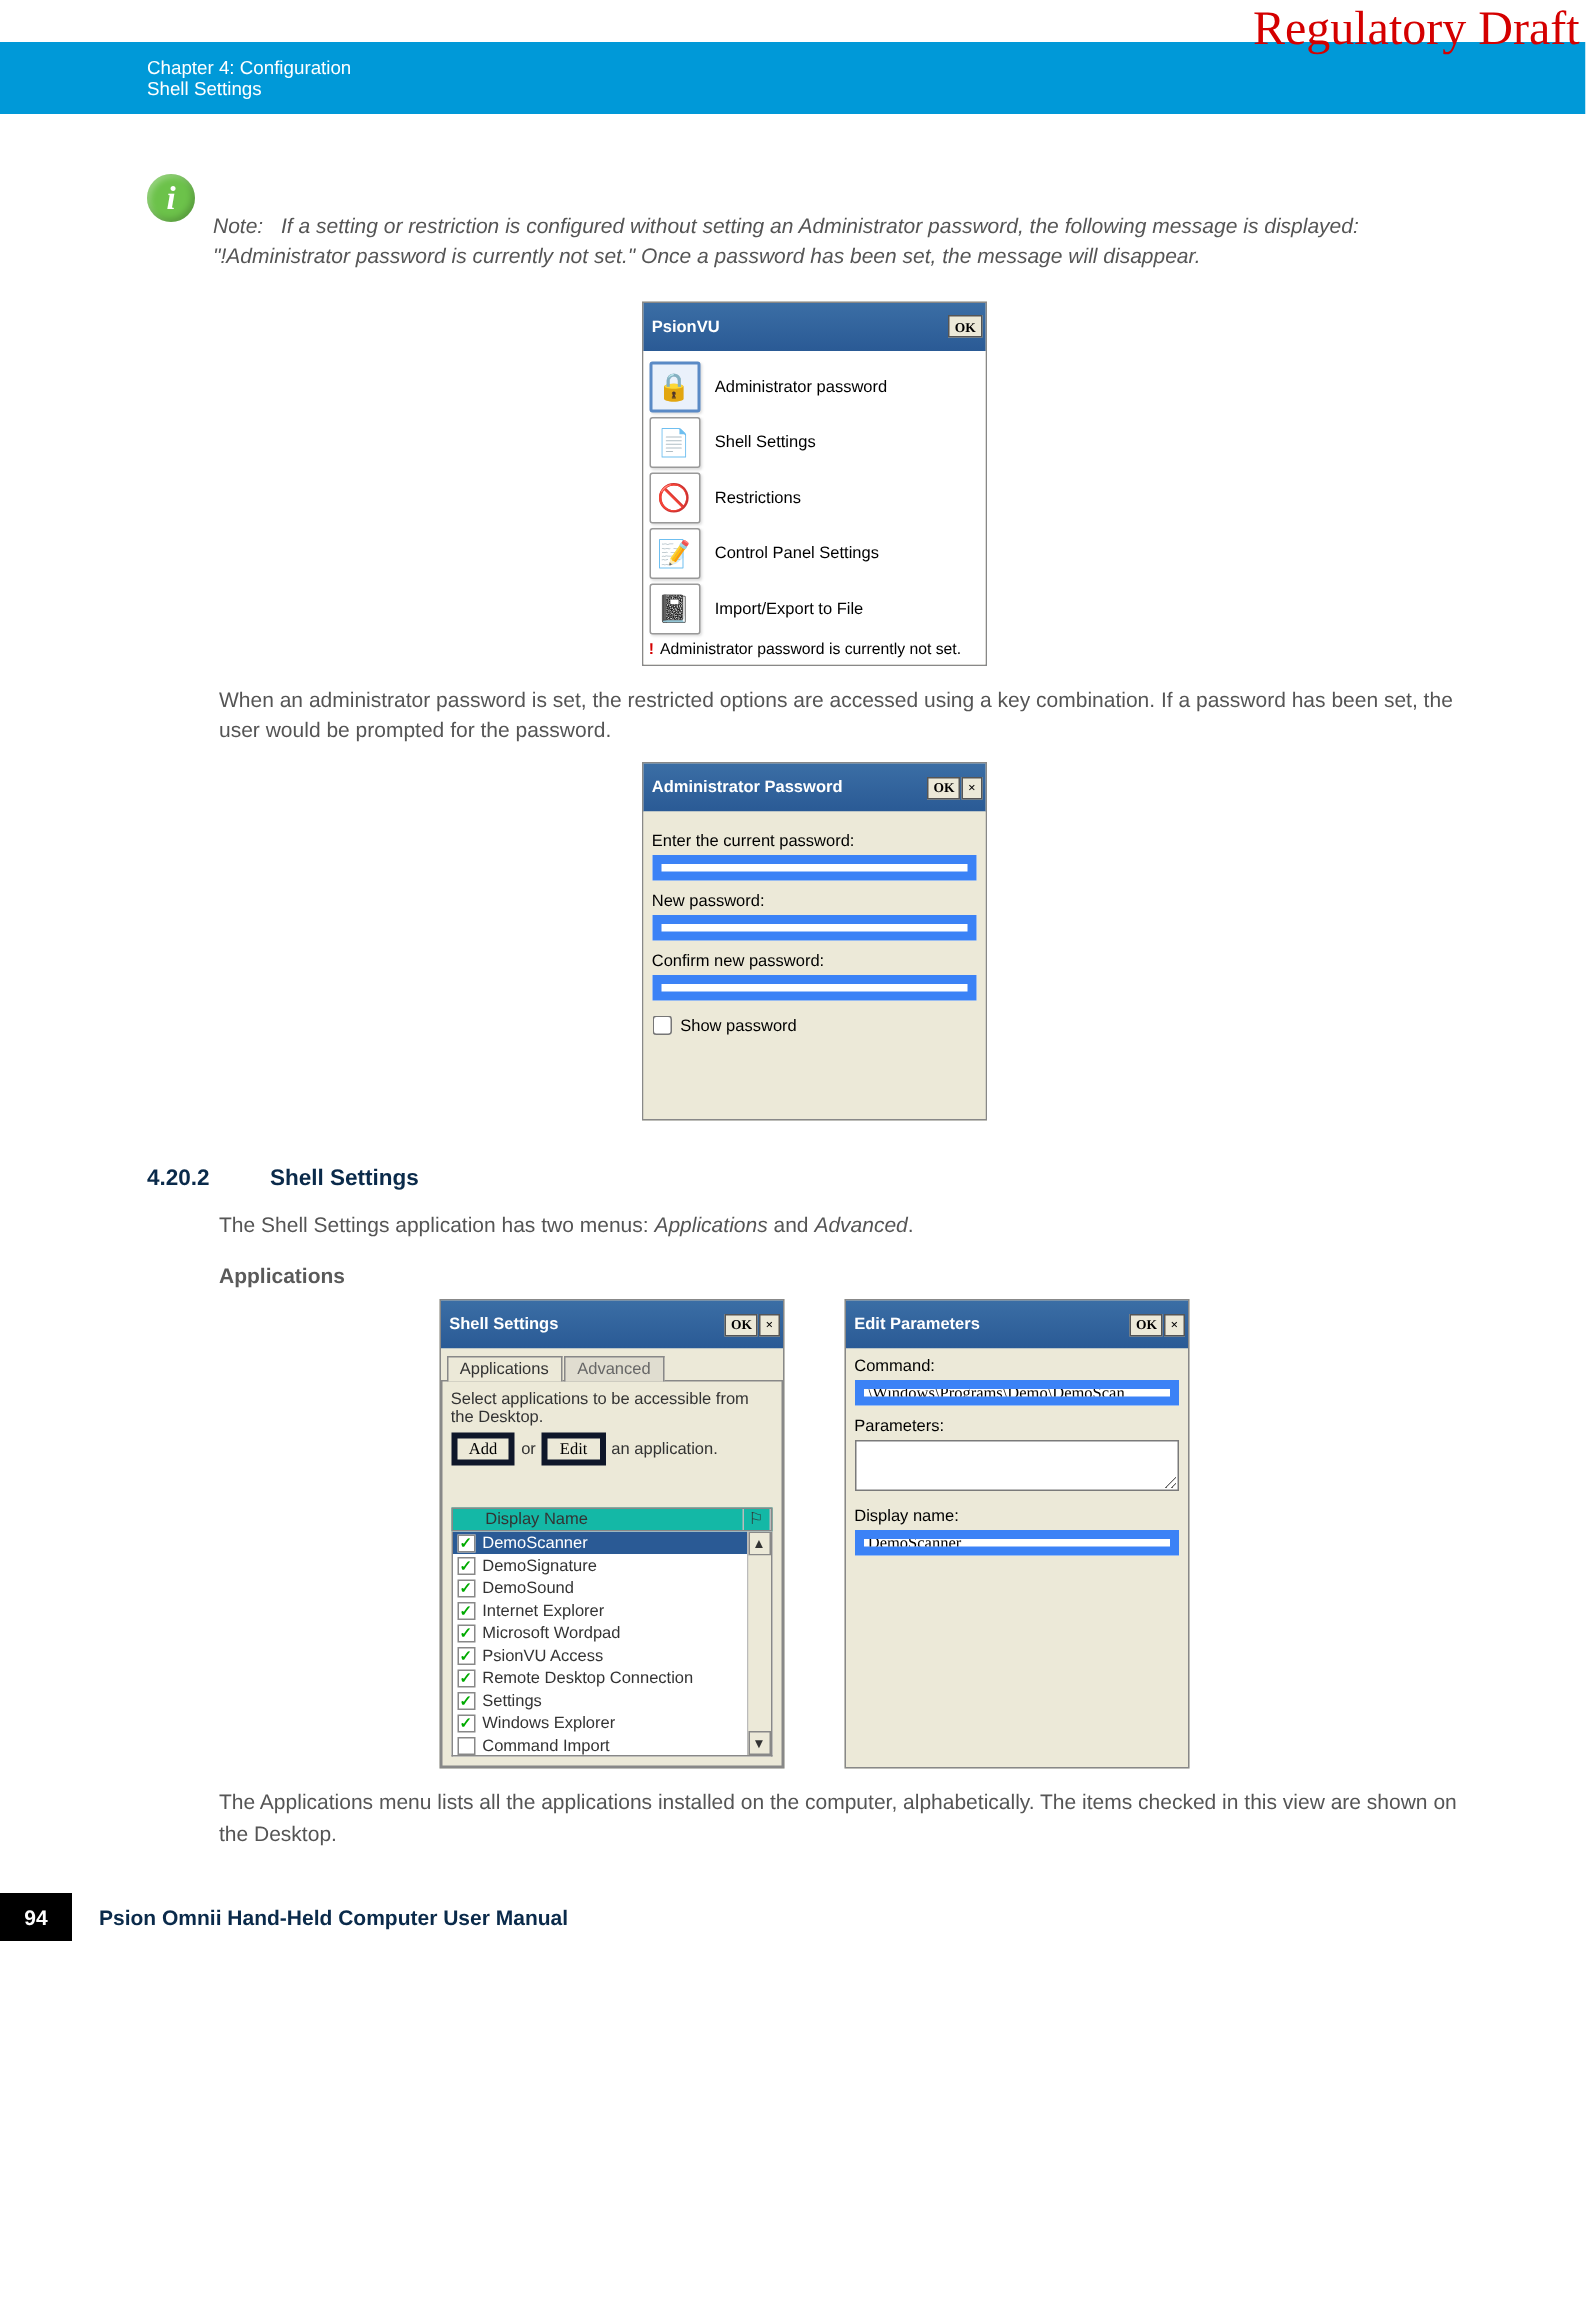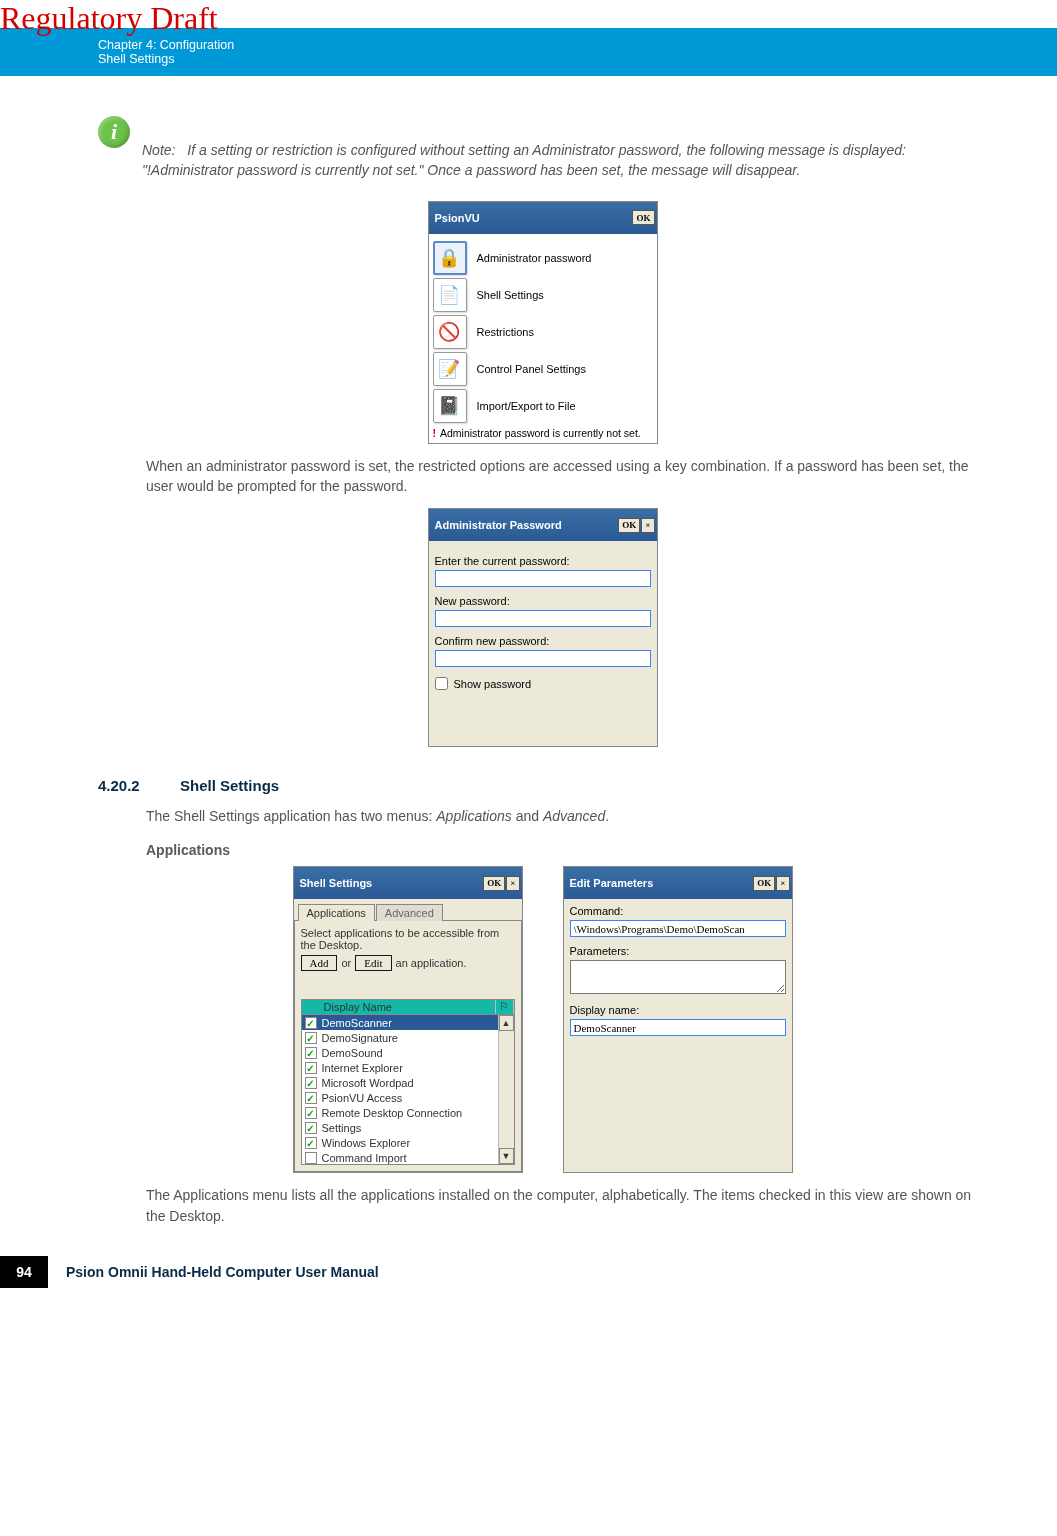--- a/index.html
+++ b/index.html
@@ -1,17 +1,17 @@
 <!DOCTYPE html>
 <html><head>
 <meta charset="utf-8">
 <style>
   * { box-sizing: border-box; margin: 0; padding: 0; }
   body { font-family: Arial, Helvetica, sans-serif; background: #fff; width: 1057px; position: relative; color: #333; }
-  .watermark { position: absolute; top: 0; left: 0; right: 15px; text-align: left; font-family: "Times New Roman", serif; font-size: 32px; color: #d40000; font-weight: normal; }
+  .watermark { position: absolute; top: 0; left: 0; right: 4px; text-align: right; font-family: "Times New Roman", serif; font-size: 32px; color: #d40000; font-weight: normal; }
   .header-bar { background: #0099d8; color: #fff; padding: 10px 0 10px 98px; font-size: 12.5px; font-family: Arial, sans-serif; margin-top: 28px; }
   .content { padding: 0 70px 0 98px; }
   .note-block { display: flex; margin: 40px 0 20px 0; align-items: flex-start; }
   .info-icon { width: 32px; height: 32px; background: #6cc24a; border-radius: 50%; display: flex; align-items: center; justify-content: center; color: #fff; font-family: Georgia, serif; font-style: italic; font-weight: bold; font-size: 22px; flex-shrink: 0; margin-right: 12px; box-shadow: inset -2px -2px 4px rgba(0,0,0,0.2), inset 2px 2px 4px rgba(255,255,255,0.3); }
   .note-text { font-style: italic; color: #555; font-size: 14px; line-height: 1.45; margin-top: 24px; }
   .note-label { font-style: italic; color: #555; margin-right: 8px; }
   .body-text { color: #555; font-size: 14px; line-height: 1.45; margin: 12px 0 12px 48px; }
   .em { font-style: italic; }
   .section-row { display: flex; margin: 30px 0 10px 0; }
   .section-num { width: 82px; font-weight: bold; color: #0a2a4a; font-size: 15px; }
@@ -26,31 +26,31 @@
   .ce-titlebar .tbtns { display: flex; gap: 1px; }
   .ce-btn { background: #ece9d8; border: 1px solid #555; font-family: Tahoma; font-size: 9px; font-weight: bold; padding: 0 3px; height: 15px; display: inline-flex; align-items: center; justify-content: center; color: #000; cursor: pointer; }
   .ce-body { padding: 6px; background: #ece9d8; color: #000; }
   .ce-body-white { padding: 4px; background: #fff; color: #000; }
   .ce-row { display: flex; align-items: center; margin: 3px 0; }
   .ce-iconbtn { width: 34px; height: 34px; border: 1px solid #999; background: #fff; margin-right: 10px; display: flex; align-items: center; justify-content: center; font-size: 18px; border-radius: 2px; box-shadow: 1px 1px 2px rgba(0,0,0,0.15); }
   .ce-iconbtn.sel { border: 2px solid #5a8ac6; background: #eaf1fb; }
   .warn-row { display: flex; align-items: flex-start; margin-top: 4px; font-size: 10.5px; }
   .warn-row .bang { color: #d40000; font-weight: bold; margin-right: 4px; }
   .ce-label { display: block; margin: 8px 0 3px 0; font-size: 11px; }
-  .ce-input { width: 100%; border: 1px solid #3b82f6; background: #fff; height: 17px; padding: 1px 3px; font-family: Tahoma; font-size: 11px; }
+  .ce-input { width: 100%; border: 6px solid #3b82f6; background: #fff; height: 17px; padding: 1px 3px; font-family: Tahoma; font-size: 11px; }
   .ce-textarea { width: 100%; border: 1px solid #7a7a7a; background: #fff; height: 34px; padding: 1px 3px; font-family: Tahoma; font-size: 11px; }
   .ce-check { display: flex; align-items: center; margin-top: 10px; }
   .ce-check input { margin-right: 6px; }
 
   .tabs { display: flex; padding: 4px 4px 0 4px; background: #ece9d8; }
   .tab { border: 1px solid #888; border-bottom: none; background: #ece9d8; padding: 2px 8px; font-size: 11px; margin-right: 1px; position: relative; top:1px; }
   .tab.active { background: #ece9d8; z-index: 2; }
   .tab.inactive { color: #666; background:#e0ddd0; }
   .tabpanel { border: 1px solid #888; background: #ece9d8; padding: 6px; }
-  .small-btn { border: 1px solid #0f172a; background: #ece9d8; padding: 1px 8px; font-family: Tahoma; font-size: 11px; cursor: pointer; text-align: center; }
+  .small-btn { border: 4px solid #0f172a; background: #ece9d8; padding: 1px 8px; font-family: Tahoma; font-size: 11px; cursor: pointer; text-align: center; }
   .listhdr { display: flex; border: 1px solid #888; background: #14b8a6; font-size: 11px; margin-top: 28px; }
   .listhdr .col1 { flex: 1; padding: 1px 4px; border-right: 1px solid #bbb; }
   .listhdr .col2 { width: 18px; border-right: 1px solid #bbb; text-align:center; }
   .listbody { border: 1px solid #888; border-top: none; background: #fff; height: 150px; overflow: hidden; position: relative; }
   .listrow { display: flex; align-items: center; font-size: 11px; height: 15px; }
   .listrow .cb { width: 15px; text-align: center; color: #0a0; font-weight: bold; border:1px solid #888; margin:1px 3px; font-size:10px; line-height:11px; height:12px; width:12px; }
   .listrow .cb.empty { color: transparent; }
   .listrow .nm { flex: 1; padding-left: 2px; }
   .listrow .fl { width: 16px; font-size:10px; text-align:center; }
   .listrow.sel { background: #2a5a95; color: #fff; }

